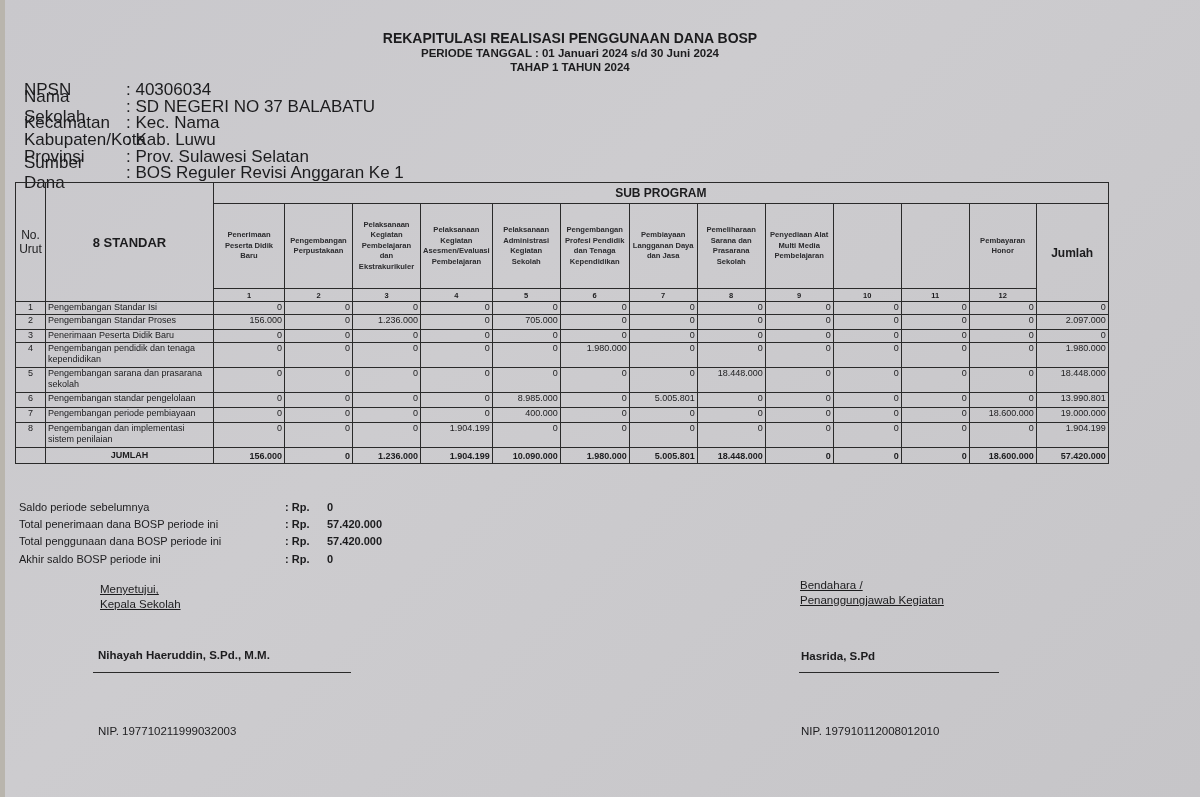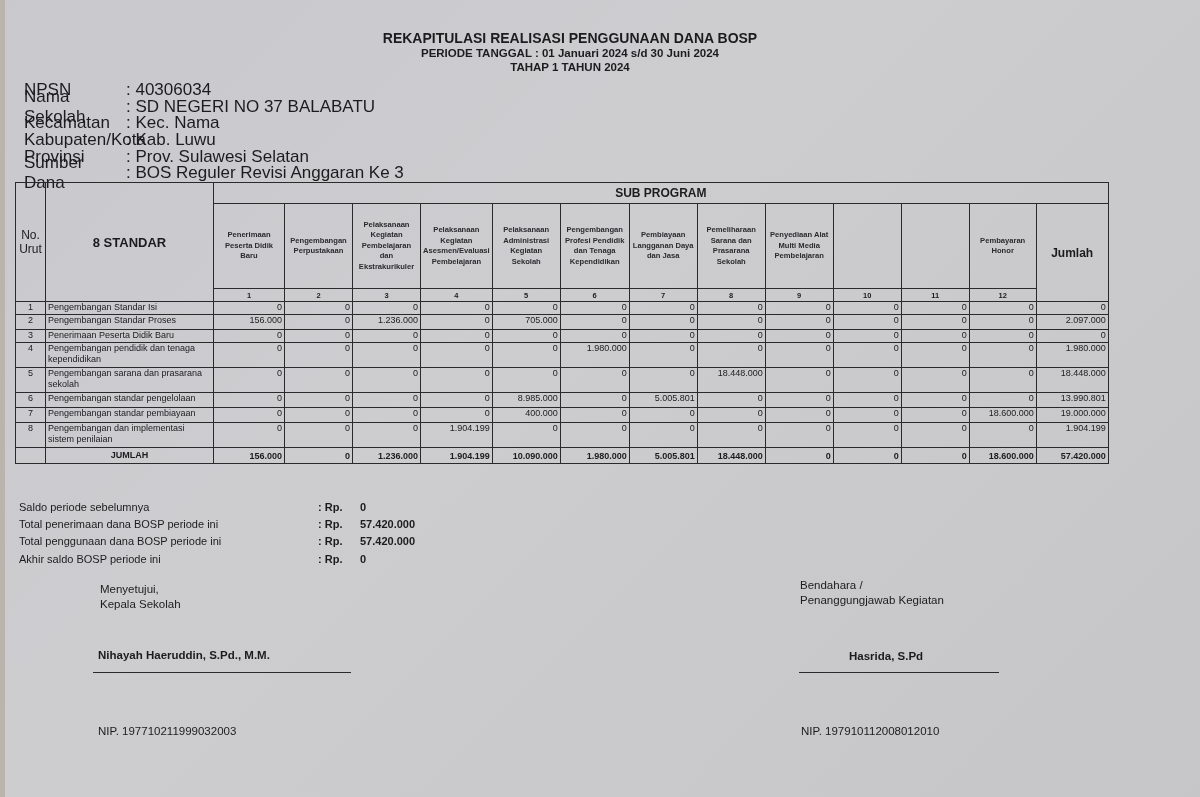--- a/index.html
+++ b/index.html
@@ -37,24 +37,24 @@
   th.hdr-num { font-size:7.5px; font-weight:bold; text-align:center; height:12px; }
   td.no { text-align:center; vertical-align:top; font-size:9px; }
   td.std { font-size:9px; vertical-align:top; line-height:11px; text-align:left; }
   td.val { text-align:right; vertical-align:top; font-size:9px; }
   tr.total td { font-weight:bold; height:15px; vertical-align:middle; }
   tr.total td.std { text-align:center; vertical-align:middle; }
 
   .summary { position:absolute; left:19px; top:498px; font-size:11px; }
   .sum-row { display:flex; height:17.3px; align-items:center; }
   .sum-label { width:266px; }
-  .sum-rp { font-weight:bold; width:42px;margin-left:33px; }
+  .sum-rp { font-weight:bold; width:42px; }
   .sum-val { font-weight:bold; }
 
-  .sign { position:absolute; font-size:11.5px; }
+  .sign { position:absolute; font-size:11.5px;text-decoration:underline; }
   .sign .role { line-height:15px; }
   .sign .name { font-weight:bold; position:absolute; white-space:nowrap; }
   .sign .line { position:absolute; height:1px; background:#2a2a2a; }
   .sign .nip { position:absolute; white-space:nowrap;margin-top:48px; }
 </style>
 </head>
 <body>
 
 <div class="edge-left"></div>
 
@@ -80,21 +80,21 @@
   <div class="meta-row">
     <span class="meta-label">Kabupaten/Kota</span>
     <span class="meta-value">: Kab. Luwu</span>
   </div>
   <div class="meta-row">
     <span class="meta-label">Provinsi</span>
     <span class="meta-value">: Prov. Sulawesi Selatan</span>
   </div>
   <div class="meta-row">
     <span class="meta-label">Sumber Dana</span>
-    <span class="meta-value">: BOS Reguler Revisi Anggaran Ke 3</span>
+    <span class="meta-value">: BOS Reguler Revisi Anggaran Ke 1</span>
   </div>
 </div>
 
 <table class="rekap">
   <colgroup>
     <col style="width:30px">
       <col style="width:168px">
     <col style="width:71px">
       <col style="width:68px">
       <col style="width:68px">
@@ -243,21 +243,21 @@
         <td class="val">5.005.801</td>
         <td class="val">0</td>
         <td class="val">0</td>
         <td class="val">0</td>
         <td class="val">0</td>
         <td class="val">0</td>
         <td class="val">13.990.801</td>
       </tr>
       <tr style="height: 15px;">
         <td class="no">7</td>
-        <td class="std">Pengembangan standar pembiayaan</td>
+        <td class="std">Pengembangan periode pembiayaan</td>
         <td class="val">0</td>
         <td class="val">0</td>
         <td class="val">0</td>
         <td class="val">0</td>
         <td class="val">400.000</td>
         <td class="val">0</td>
         <td class="val">0</td>
         <td class="val">0</td>
         <td class="val">0</td>
         <td class="val">0</td>
@@ -329,16 +329,16 @@
   <div class="role">Menyetujui,</div>
   <div class="role">Kepala Sekolah</div>
   <div class="name" style="left:-2px; top:67px;">Nihayah Haeruddin, S.Pd., M.M.</div>
   <div class="line" style="left:-7px; top:90px; width:258px;"></div>
   <div class="nip" style="left:-2px; top:95px;">NIP. 197710211999032003</div>
 </div>
 
 <div class="sign" style="left:800px; top:578px; width:220px; height:115px;">
   <div class="role">Bendahara /</div>
   <div class="role">Penanggungjawab Kegiatan</div>
-  <div class="name" style="left:1px; top:72px;margin-left:48px;">Hasrida, S.Pd</div>
+  <div class="name" style="left:1px; top:72px;">Hasrida, S.Pd</div>
   <div class="line" style="left:-1px; top:94px; width:200px;"></div>
   <div class="nip" style="left:1px; top:99px;">NIP. 197910112008012010</div>
 </div>
 
 </body></html>

